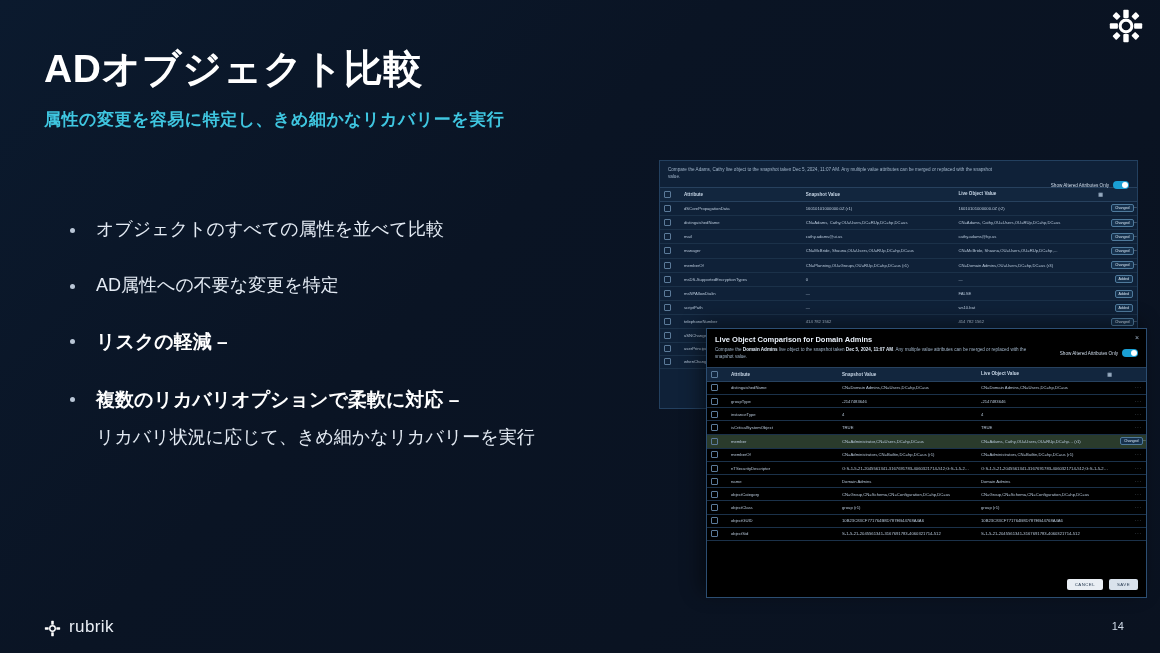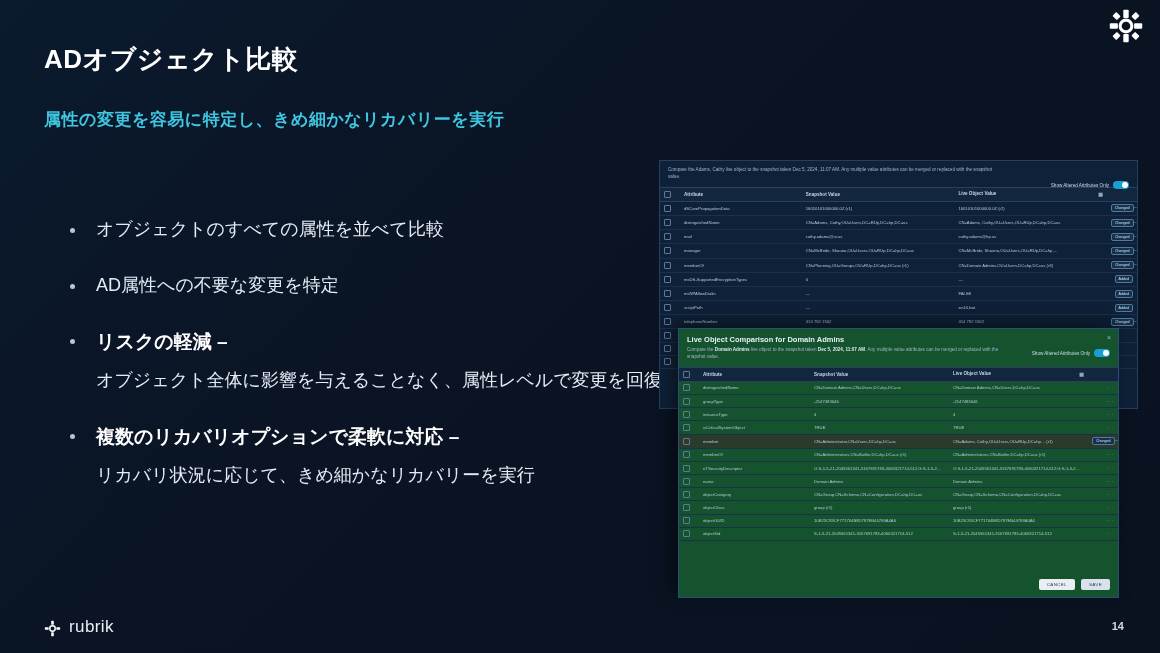--- a/index.html
+++ b/index.html
@@ -24,21 +24,21 @@
     right: 16px;
     width: 36px;
     height: 36px;
   }
 
   
   .title {
     position: absolute;
     left: 44px;
     top: 42px;
-    font-size: 26px;
+    font-size: 39px;
     font-weight: bold;
     letter-spacing: 0.5px;
     color: #ffffff;
   }
   .subtitle {
     position: absolute;
     left: 44px;
     top: 108px;
     font-size: 17px;
     font-weight: bold;
@@ -97,41 +97,41 @@
   .footer-logo .wordmark {
     font-size: 17px;
     color: #e9eef5;
     letter-spacing: 0.4px;
   }
   .page-num {
     position: absolute;
     right: 36px;
     bottom: 21px;
     font-size: 11px;
-    font-weight: bold;
+    font-weight: normal;
     color: #cfd9e6;
   }
   .shot-back {
     position: absolute;
     left: 659px;
     top: 160px;
     width: 477px;
     height: 247px;
     background: #0f2138;
     border: 1px solid #23405f;
     overflow: hidden;
     font-size: 4px;
   }
   .shot-front {
     position: absolute;
-    left: 678px;
+    left: 706px;
     top: 328px;
     width: 439px;
     height: 268px;
-    background: #14532d;
+    background: #000000;
     border: 1px solid #2c4e72;
     box-shadow: -6px -6px 18px rgba(0,0,0,0.45);
     overflow: hidden;
     font-size: 4px;
   }
 
   .dlg-head {
     position: relative;
     padding: 6px 8px 2px 8px;
   }
@@ -298,21 +298,20 @@
     <span class="dot"></span>
     <div class="bullet-body">AD属性への不要な変更を特定</div>
   </div>
 
   <div class="bullet">
     <span class="dot"></span>
     <div class="bullet-head">
       <span>リスクの軽減</span>
       <span class="dash">–</span>
     </div>
-    <div class="bullet-body">オブジェクト全体に影響を与えることなく、属性レベルで変更を回復</div>
   </div>
 
   <div class="bullet">
     <span class="dot"></span>
     <div class="bullet-head">
       <span>複数のリカバリオプションで柔軟に対応</span>
       <span class="dash">–</span>
     </div>
     <div class="bullet-body">リカバリ状況に応じて、きめ細かなリカバリーを実行</div>
   </div>

